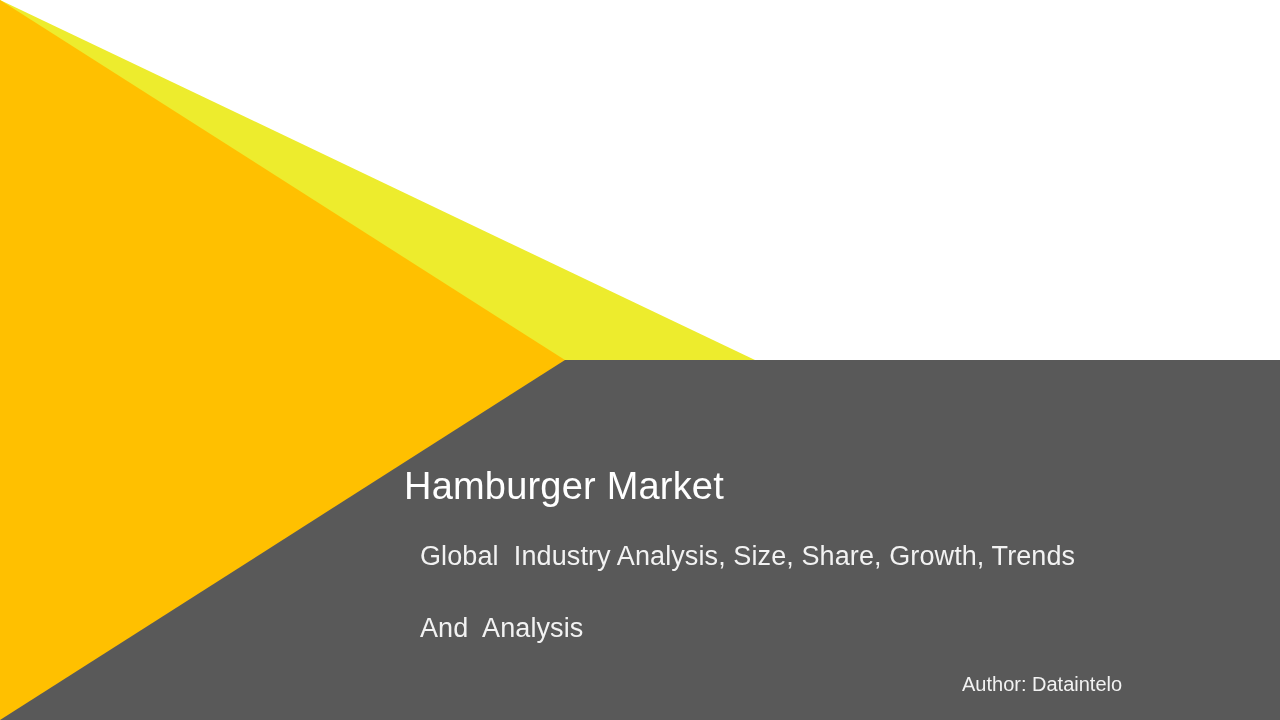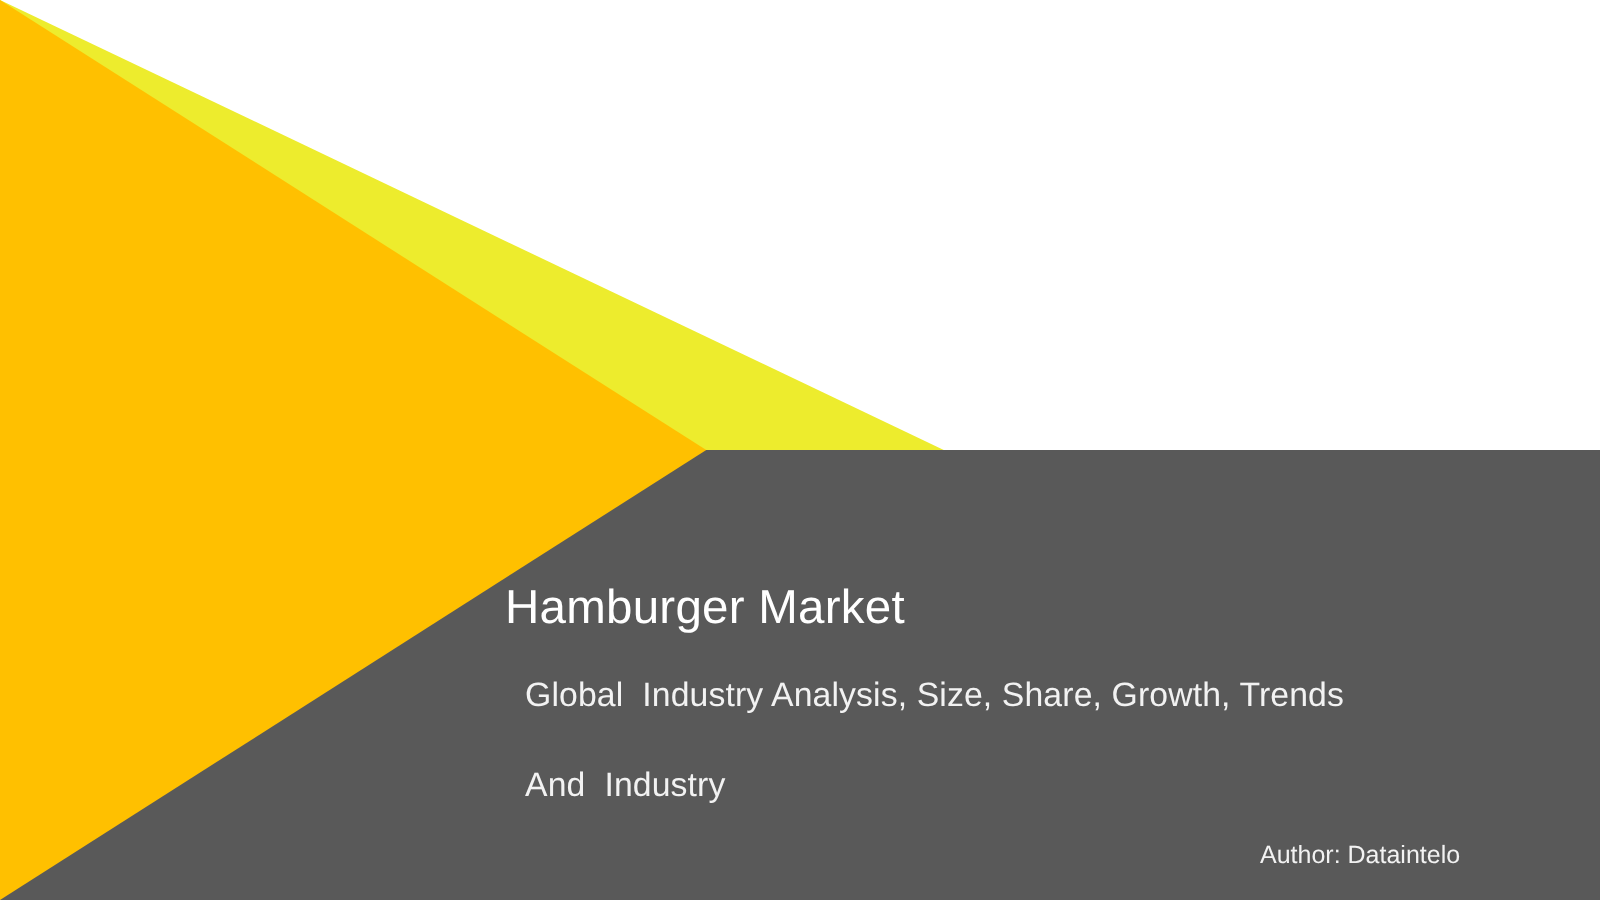--- a/index.html
+++ b/index.html
@@ -55,21 +55,21 @@
     font-size: 27px;
     line-height: 52px;
     font-weight: 400;
     color: #f2f2f2;
     white-space: pre-wrap;
     letter-spacing: 0.1px;
   }
 
   .author-line {
     position: absolute;
-    left: 1008px;
+    left: 962px;
     top: 672px;
     font-size: 20px;
     line-height: 24px;
     color: #f2f2f2;
     white-space: pre;
   }
 </style>
 </head>
 <body>
 
@@ -86,18 +86,18 @@
     <polygon points="0,0 565,360 0,360" fill="#FFC000"></polygon>
 
     <polygon points="0,360 565,360 0,720" fill="#FFC000"></polygon>
   </svg>
 
   <div class="text-block">
     <h1 class="cover-title">Hamburger Market</h1>
 
     <p class="cover-subtitle">Global  Industry Analysis, Size, Share, Growth, Trends</p>
 
-    <p class="cover-subtitle">And  Industry</p>
+    <p class="cover-subtitle">And  Analysis</p>
   </div>
 
   <div class="author-line">Author: Dataintelo</div>
 
 </div>
 
 </body></html>

